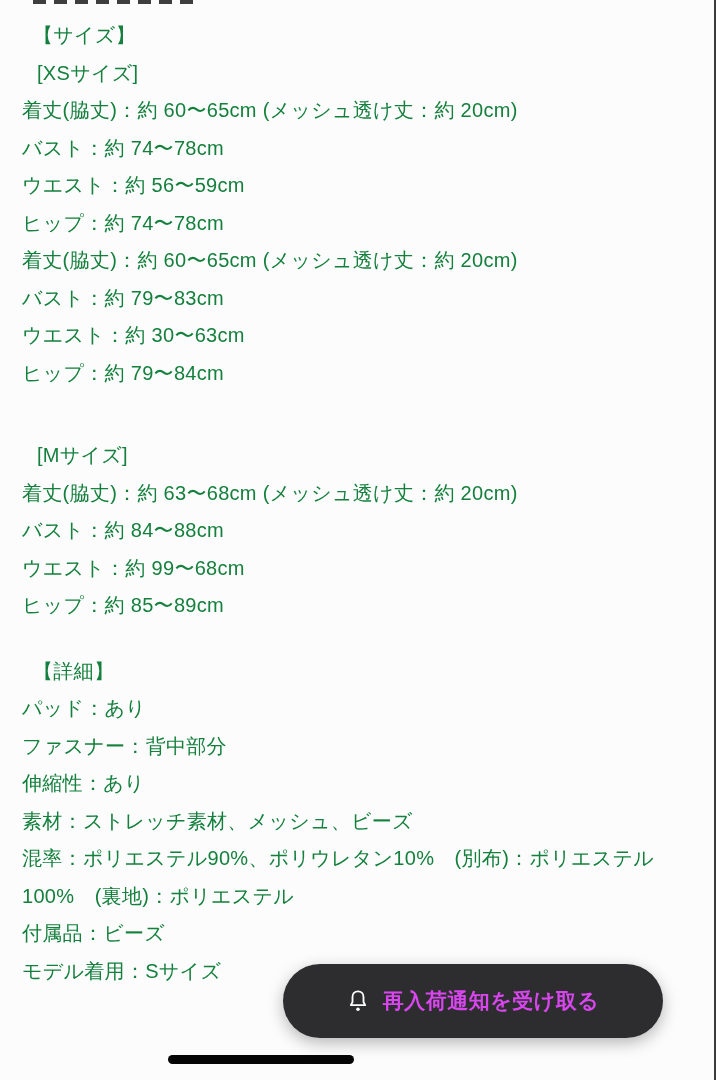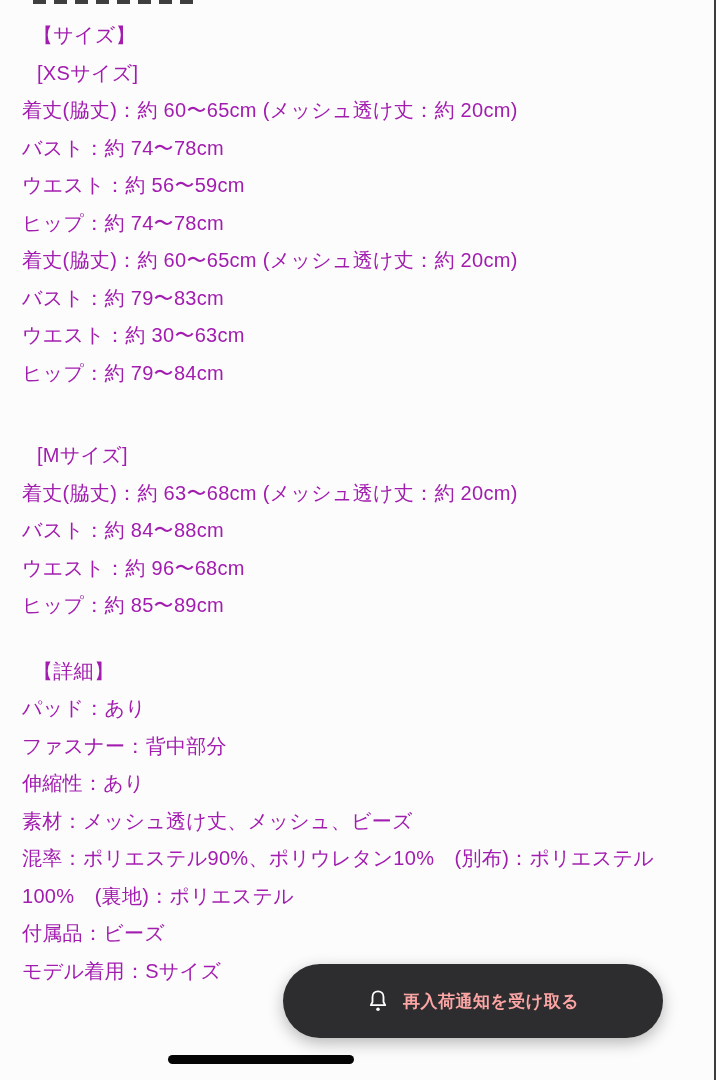--- a/index.html
+++ b/index.html
@@ -27,38 +27,38 @@
     opacity:.85;
   }
   .doc {
     position:absolute; top:17px; left:22px; right:18px;
   }
   .line {
     font-size:20px;
     line-height:37.5px;
     letter-spacing:.3px;
     white-space:nowrap;
-    color:#a21caf;
+    color:#15803d;
   }
   .sec-title { padding-left:11px; }
   .size-label { padding-left:15px; }
   .gap-a { margin-top:41px; }
   .gap-b { margin-top:45px; }
   .gap-c { margin-top:28px; }
   
   .restock-btn {
     position:absolute;
     left:283px; top:964px;
     width:380px; height:74px;
     border-radius:37px;
     background:#2d2d2f;
-    color:#fca5a5;
+    color:#d946ef;
     display:flex; align-items:center; justify-content:center;
     gap:14px;
-    font-size:17px; font-weight:600;
+    font-size:21px; font-weight:600;
     letter-spacing:.5px;
     border:none; cursor:pointer;
     box-shadow:0 5px 16px rgba(0,0,0,.28);
     font-family:inherit;
   }
   .restock-btn .bell { display:inline-flex; flex:0 0 auto; }
   
   .redaction-bar {
     position:absolute;
     left:168px; top:1055px;
@@ -89,30 +89,30 @@
     <div class="line">着丈(脇丈)：約 60〜65cm (メッシュ透け丈：約 20cm)</div>
     <div class="line">バスト：約 79〜83cm</div>
     <div class="line">ウエスト：約 30〜63cm</div>
     <div class="line">ヒップ：約 79〜84cm</div>
   </div>
 
   <div>
     <div class="line size-label gap-b">[Mサイズ]</div>
     <div class="line">着丈(脇丈)：約 63〜68cm (メッシュ透け丈：約 20cm)</div>
     <div class="line">バスト：約 84〜88cm</div>
-    <div class="line">ウエスト：約 96〜68cm</div>
+    <div class="line">ウエスト：約 99〜68cm</div>
     <div class="line">ヒップ：約 85〜89cm</div>
   </div>
 
   <div>
     <div class="line sec-title gap-c">【詳細】</div>
     <div class="line">パッド：あり</div>
     <div class="line">ファスナー：背中部分</div>
     <div class="line">伸縮性：あり</div>
-    <div class="line">素材：メッシュ透け丈、メッシュ、ビーズ</div>
+    <div class="line">素材：ストレッチ素材、メッシュ、ビーズ</div>
     <div class="line">混率：ポリエステル90%、ポリウレタン10%　(別布)：ポリエステル</div>
     <div class="line">100%　(裏地)：ポリエステル</div>
     <div class="line">付属品：ビーズ</div>
     <div class="line">モデル着用：Sサイズ</div>
   </div>
 
 </div>
 
 <div class="redaction-bar"></div>
 

